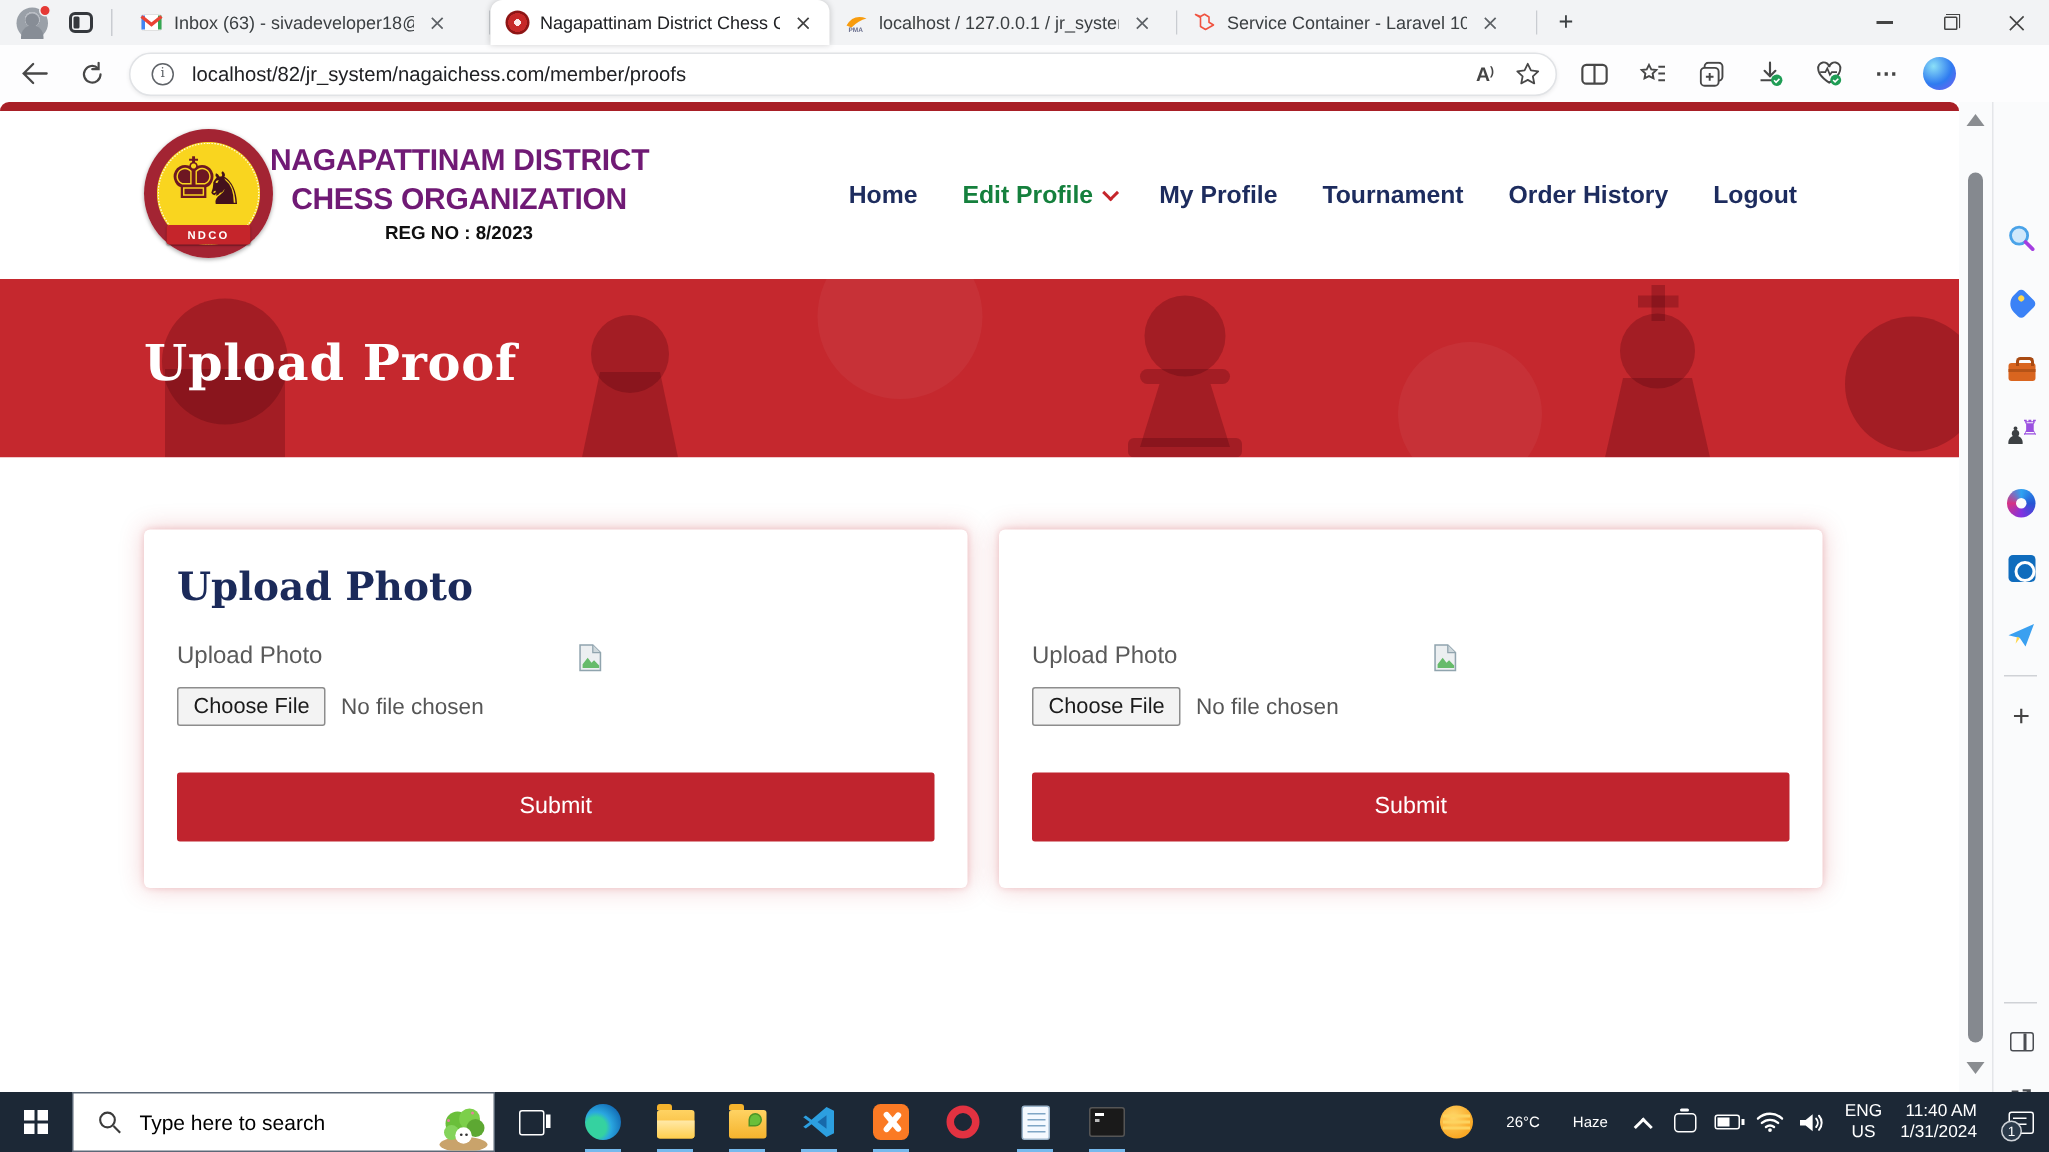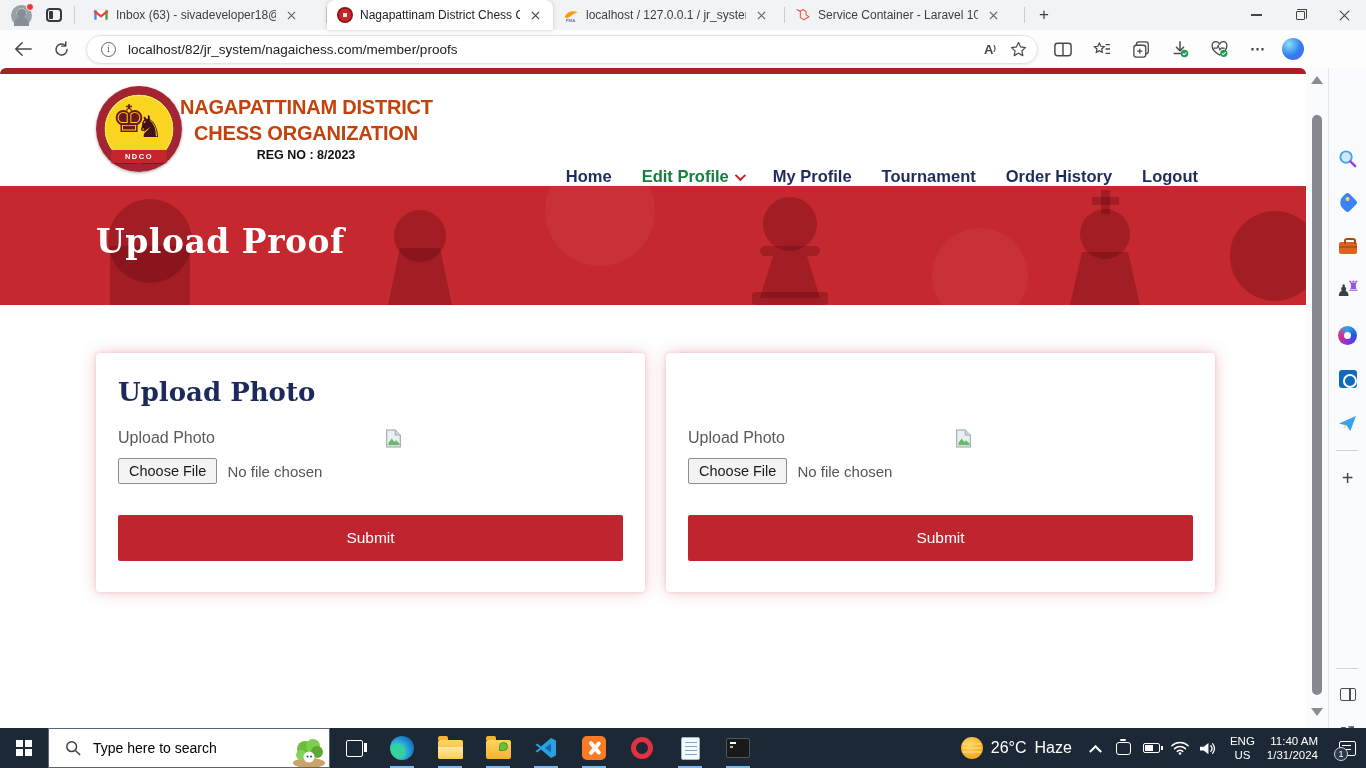--- a/index.html
+++ b/index.html
@@ -53,24 +53,24 @@
   .siteheader { position:absolute; top:6px; left:0; width:1306px; height:112px; background:#fff; }
 
   .logo { position:absolute; left:96px; top:12px; width:86px; height:86px; }
   .logo .ring { position:absolute; inset:0; border-radius:50%;
      background:radial-gradient(circle, #f9d51f 0 56%, #a32433 57% 78%, #7c1b2e 79% 100%); box-shadow:0 1px 3px rgba(0,0,0,.35);}
   .logo .dotted { position:absolute; inset:9px; border-radius:50%; border:1.5px dotted rgba(255,255,255,.85); }
   .logo .king { position:absolute; left:16px; top:14px; font-family:"DejaVu Sans",sans-serif; font-size:38px; color:#6d1722; line-height:1; }
   .logo .knight { position:absolute; left:40px; top:26px; font-family:"DejaVu Sans",sans-serif; font-size:30px; color:#43111c; line-height:1; }
   .logo .ribbon { position:absolute; left:50%; transform:translateX(-50%); bottom:9px; width:56px; height:13px; background:#c5252b; border-radius:2px; color:#fff; font-size:7.5px; font-weight:700; letter-spacing:1.5px; display:flex; align-items:center; justify-content:center; box-shadow:0 1px 1px rgba(0,0,0,.3);}
 
-  .orgtitle { position:absolute; left:180px; top:20px; width:252px; text-align:center; color:#c2410c; font-weight:800; font-size:20px; line-height:26px; letter-spacing:-0.2px; white-space:nowrap; }
+  .orgtitle { position:absolute; left:180px; top:20px; width:252px; text-align:center; color:#701a75; font-weight:800; font-size:20px; line-height:26px; letter-spacing:-0.2px; white-space:nowrap; }
   .regno { position:absolute; left:180px; top:74px; width:252px; text-align:center; color:#101010; font-weight:700; font-size:12.5px; }
 
-  .mainnav { position:absolute; right:108px; top:0; height:112px; display:flex; align-items:flex-end; gap:30px; }
+  .mainnav { position:absolute; right:108px; top:0; height:112px; display:flex; align-items:center; gap:30px; }
   .navitem { font-size:16.5px; font-weight:600; color:#1d2c5e; cursor:pointer; display:flex; align-items:center; gap:6px; }
   .navitem.active { color:#15803d; }
   .caret { width:8px; height:8px; border-right:2px solid #c5252b; border-bottom:2px solid #c5252b; transform:rotate(45deg) translateY(-2px); }
 
   .banner { position:absolute; top:118px; left:0; width:1306px; height:119px; background:#c5282e; overflow:hidden; }
   .banner h1 { position:absolute; left:96px; top:36px; color:#fff; font-family:"DejaVu Serif",serif; font-weight:700; font-size:33px; letter-spacing:.5px; }
 
   .sitemain { position:absolute; top:237px; left:0; width:1306px; height:367px; background:#fff; }
   .card { position:absolute; top:48px; width:549px; height:239px; background:#fff; border-radius:4px;
           box-shadow:0 0 16px rgba(199,46,56,.25), 0 0 4px rgba(199,46,56,.18); padding:22px; }
@@ -140,21 +140,21 @@
   .notepad { width:19px; height:23px; background:#f4f9ff; border:1px solid #9db6cc; border-radius:2px; position:relative;}
   .notepad::before{content:"";position:absolute;left:3px;top:4px;width:12px;height:1.5px;background:#7fa6c6;box-shadow:0 4px 0 #7fa6c6, 0 8px 0 #7fa6c6, 0 12px 0 #7fa6c6;}
   .terminal { width:24px; height:20px; background:#1a1a1a; border:1px solid #555; border-radius:2px; position:relative;}
   .terminal::before{content:"";position:absolute;left:3px;top:3px;width:6px;height:1.5px;background:#fff;}
   .terminal::after{content:"";position:absolute;left:3px;top:7px;width:3px;height:1.5px;background:#bbb;}
 
   .tray { margin-left:auto; display:flex; align-items:center; height:40px; }
   .weather { display:flex; align-items:center; gap:8px; padding:0 10px; height:40px;}
   .sunhaze { width:22px; height:22px; border-radius:50%; background:radial-gradient(circle at 40% 35%, #ffd76b, #f9a825 70%); position:relative; overflow:hidden;}
   .sunhaze::before{content:"";position:absolute;left:2px;top:10px;width:18px;height:2px;background:#fdd35f;box-shadow:0 4px 0 #fdd35f,0 -4px 0 #fdd35f;}
-  .wtxt { font-size:16px; }
+  .wtxt { font-size:10px;margin-left:14px; }
   .trayico { width:28px; height:40px; display:flex; align-items:center; justify-content:center; }
   .chev { width:9px; height:9px; border-left:2px solid #fff; border-top:2px solid #fff; transform:rotate(45deg) translate(2px,2px); }
   .meet { width:15px; height:13px; border:1.7px solid #fff; border-radius:3px; position:relative;}
   .meet::before{content:"";position:absolute;left:3px;top:-4px;width:6px;height:2px;background:#fff;border-radius:1px;}
   .battery { width:17px; height:10px; border:1.5px solid #fff; border-radius:2px; position:relative;}
   .battery::before{content:"";position:absolute;right:-4px;top:2px;width:2px;height:4px;background:#fff;}
   .battery::after{content:"";position:absolute;left:1px;top:1px;bottom:1px;width:8px;background:#fff;}
   .langblk { text-align:center; font-size:11.5px; line-height:14px; padding:0 8px; }
   .clockblk { text-align:right; font-size:11.5px; line-height:14px; padding:0 10px 0 4px; }
   .notifico { position:relative; width:38px; height:40px; display:flex; align-items:center; justify-content:center;}

